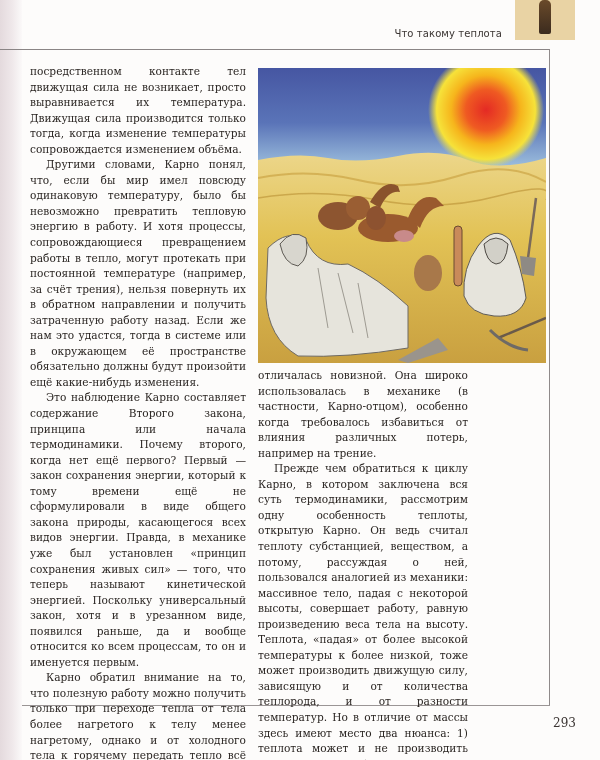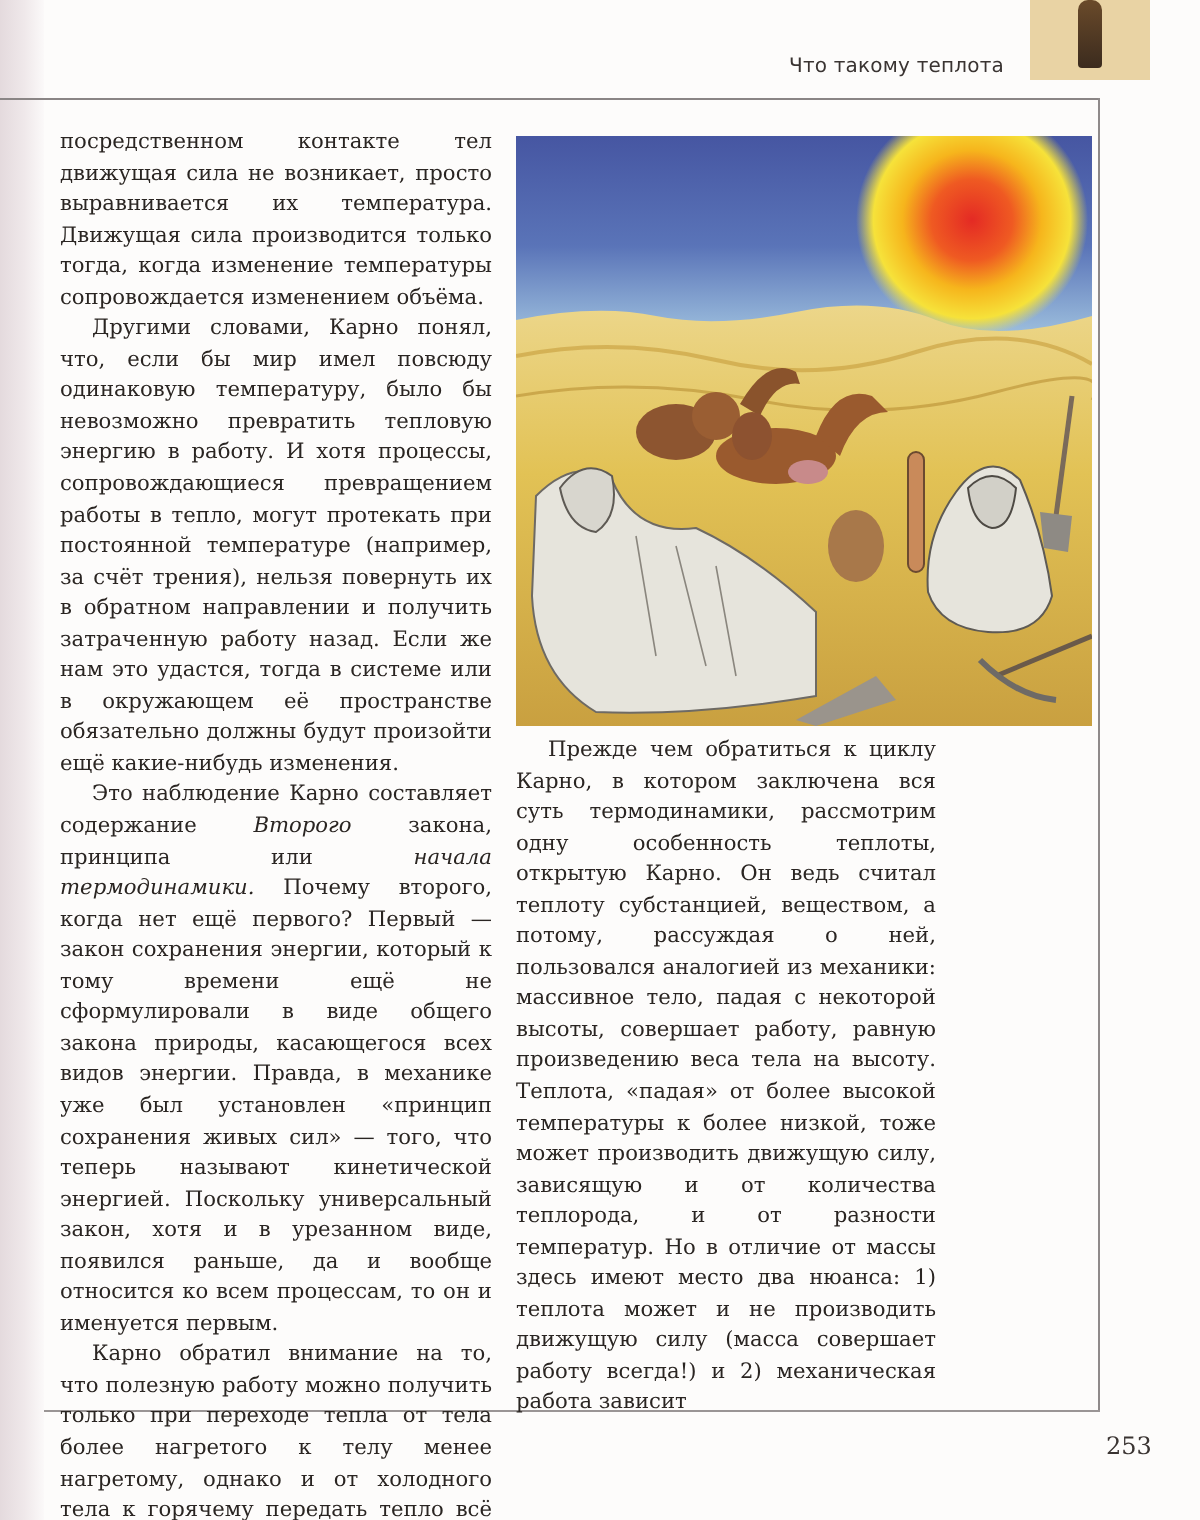--- a/index.html
+++ b/index.html
@@ -37,21 +37,21 @@
     position: absolute; left: 22px; top: 705px; width: 528px; height: 1px; background: #9a9595;
   }
   .col {
     position: absolute; font-size: 10.6px; line-height: 15.55px;
     text-align: justify; hyphens: manual;
   }
   .col p { margin: 0; text-indent: 16px; }
   .col p.noindent { text-indent: 0; }
   .col-left { left: 30px; top: 64px; width: 216px; }
   .col-right { left: 258px; top: 368px; width: 210px; }
-  .ital { font-style: italic; }
+  .ital { }
   .illustration {
     position: absolute; left: 258px; top: 68px; width: 288px; height: 295px;
     overflow: hidden;
   }
   .illustration svg { display: block; }
   .page-number {
     position: absolute; left: 553px; top: 716px;
     font-size: 12px; color: #3a3432;
   }
 </style>
@@ -126,16 +126,17 @@
     <path d="M262 188 L278 190 L276 208 L264 206 Z" fill="#8e8a84"></path>
 
     <line x1="240" y1="270" x2="288" y2="250" stroke="#6a5a4a" stroke-width="2.5"></line>
     <path d="M232 262 Q250 280 270 282" stroke="#6e6a66" stroke-width="3" fill="none"></path>
 
     <path d="M140 292 L180 270 L190 282 L150 295 Z" fill="#9a948c"></path>
   </svg>
 </div>
 
 <div class="col col-right" id="col-right">
+    <p class="noindent"><span>отличалась новизной. Она широко использовалась в механике (в частности, Карно-отцом), особенно когда требовалось избавиться от влияния различных потерь, например на трение.</span></p>
     <p><span>Прежде чем обратиться к циклу Карно, в котором заключена вся суть термодинамики, рассмотрим одну особенность теплоты, открытую Карно. Он ведь считал теплоту субстанцией, веществом, а потому, рассуждая о ней, пользовался аналогией из механики: массивное тело, падая с некоторой высоты, совершает работу, равную произведению веса тела на высоту. Теплота, «падая» от более высокой температуры к более низкой, тоже может производить движущую силу, зависящую и от количества теплорода, и от разности температур. Но в отличие от массы здесь имеют место два нюанса: 1) теплота может и не производить движущую силу (масса совершает работу всегда!) и 2) механическая работа зависит</span></p>
   </div>
 
-<div class="page-number">253</div>
+<div class="page-number">293</div>
 
 </body></html>

